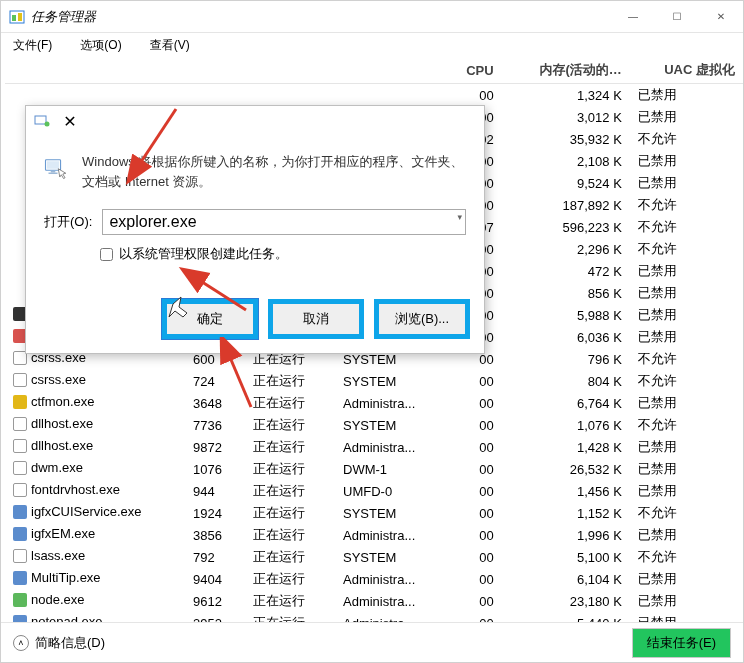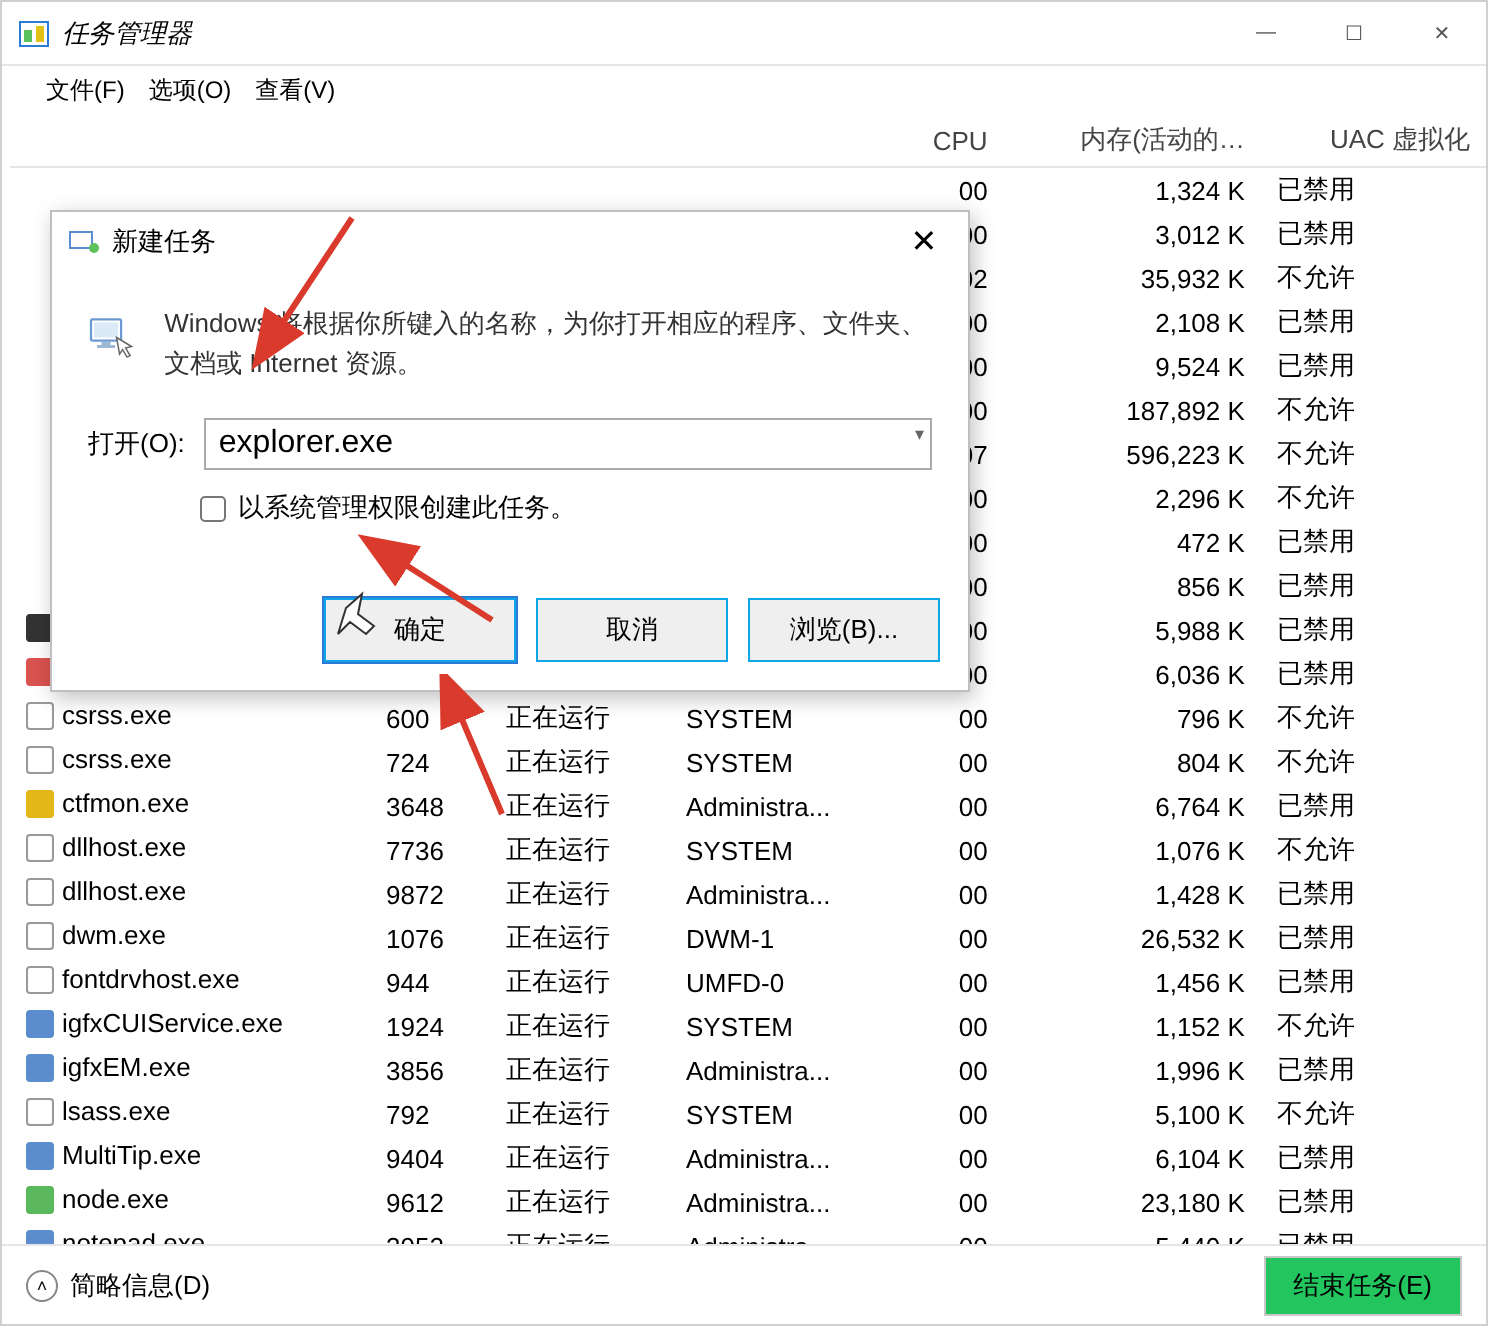--- a/index.html
+++ b/index.html
@@ -9,30 +9,30 @@
 .win { position:absolute; inset:0; border:1px solid #d0d0d0; background:#fff; }
 
 
 .titlebar { height:32px; display:flex; align-items:center; padding-left:8px; border-bottom:1px solid #e5e5e5; }
 .titlebar .icon { width:16px; height:16px; margin-right:6px; }
 .titlebar .title { flex:1; font-size:13px;font-style:italic; }
 .tb-controls { display:flex; height:100%; }
 .tb-btn { width:44px; display:flex; align-items:center; justify-content:center; cursor:pointer; font-size:10px; color:#555; }
 
 
-.menubar { height:24px; display:flex; align-items:center; padding:0 16px; gap:0; font-size:12px; }
+.menubar { height:24px; display:flex; align-items:center; padding:0 6px; gap:16px; font-size:12px; }
 .menubar span { padding:2px 6px; cursor:pointer; }
 
 
 .content { position:relative; height:calc(100% - 32px - 24px - 40px); overflow:hidden; }
 
 
 .table-wrap { position:absolute; top:0; left:0; right:0; bottom:0; overflow:auto; padding-left:4px; }
 table { border-collapse:collapse; width:100%; font-size:13px; }
-th { text-align:right; font-weight:normal; padding:4px 8px; border-bottom:1px solid #e5e5e5; white-space:nowrap; color:#444; font-size:13px; }
+th { text-align:right; font-weight:bold; padding:4px 8px; border-bottom:1px solid #e5e5e5; white-space:nowrap; color:#444; font-size:13px; }
 th.left { text-align:left; }
 td { text-align:right; padding:2px 8px; white-space:nowrap; }
 td.left { text-align:left; }
 td.proc { display:flex; align-items:center; gap:4px; }
 .picon { width:14px; height:14px; background:#5b8ccd; border-radius:2px; display:inline-block; }
 .picon.y{background:#e2b717;} .picon.r{background:#d9534f;} .picon.g{background:#5cb85c;} .picon.b{background:#333;} .picon.w{background:#fff;border:1px solid #999;}
 
 
 .footer { position:absolute; left:0; right:0; bottom:0; height:40px; display:flex; align-items:center; justify-content:space-between; padding:0 12px; border-top:1px solid #e5e5e5; background:#fff; }
 .footer .left { display:flex; align-items:center; gap:6px; font-size:13px; cursor:pointer; }
@@ -49,21 +49,21 @@
 .dlg-desc { display:flex; gap:14px; margin-bottom:18px; }
 .dlg-desc p { font-size:13px; color:#333; line-height:1.5; }
 .dlg-row { display:flex; align-items:center; gap:10px; margin-bottom:10px; }
 .dlg-row label { font-size:13px; white-space:nowrap; }
 .dlg-row .combo { flex:1; position:relative; }
 .dlg-row input { width:100%; padding:3px 22px 3px 6px; font-size:16px; border:1px solid #aaa; }
 .dlg-row .arrow { position:absolute; right:4px; top:3px; font-size:9px; color:#666; pointer-events:none; }
 .dlg-check { margin-left:56px; display:flex; align-items:center; gap:6px; font-size:13px; margin-bottom:22px; }
 .dlg-check input { width:13px; height:13px; }
 .dlg-buttons { display:flex; justify-content:flex-end; gap:10px; padding:8px 14px 14px; }
-.dlg-buttons button { width:96px; padding:6px 0; font-size:13px; background:#efefef; border:1px solid #0ea5e9; cursor:pointer; }
+.dlg-buttons button { width:96px; padding:6px 0; font-size:13px; background:#efefef; border:5px solid #0ea5e9; cursor:pointer; }
 .dlg-buttons button.primary { outline:1px solid #2a7bd6; }
 
 
 .arrow-annot { position:absolute; pointer-events:none; }
 
 
 .run-svg{width:32px;height:32px;}
 </style>
 </head>
 <body>
@@ -335,21 +335,20 @@
           </tbody>
       </table>
     </div>
 
     <div class="dialog">
       <div class="dlg-title">
         <svg class="icon" viewBox="0 0 16 16">
             <rect x="1" y="3" width="11" height="8" fill="#fff" stroke="#5b8ccd"></rect>
             <circle cx="13" cy="11" r="2.5" fill="#5bc25b"></circle>
           </svg>
-        <span>新建任务</span>
         <div class="dlg-x">✕</div>
       </div>
       <div class="dlg-body">
         <div class="dlg-desc">
           <svg class="run-svg" viewBox="0 0 32 32">
               <rect x="2" y="5" width="20" height="14" rx="1" fill="#fff" stroke="#6a9ad1" stroke-width="1.5"></rect>
               <rect x="4" y="7" width="16" height="10" fill="#dceaf7"></rect>
               <rect x="9" y="20" width="6" height="2" fill="#9cb8d6"></rect>
               <rect x="6" y="22" width="12" height="2" fill="#9cb8d6"></rect>
               <path d="M19 17 L29 23 L25 24 L28 29 L26 30 L23 25 L21 28 Z" fill="#fff" stroke="#666"></path>

